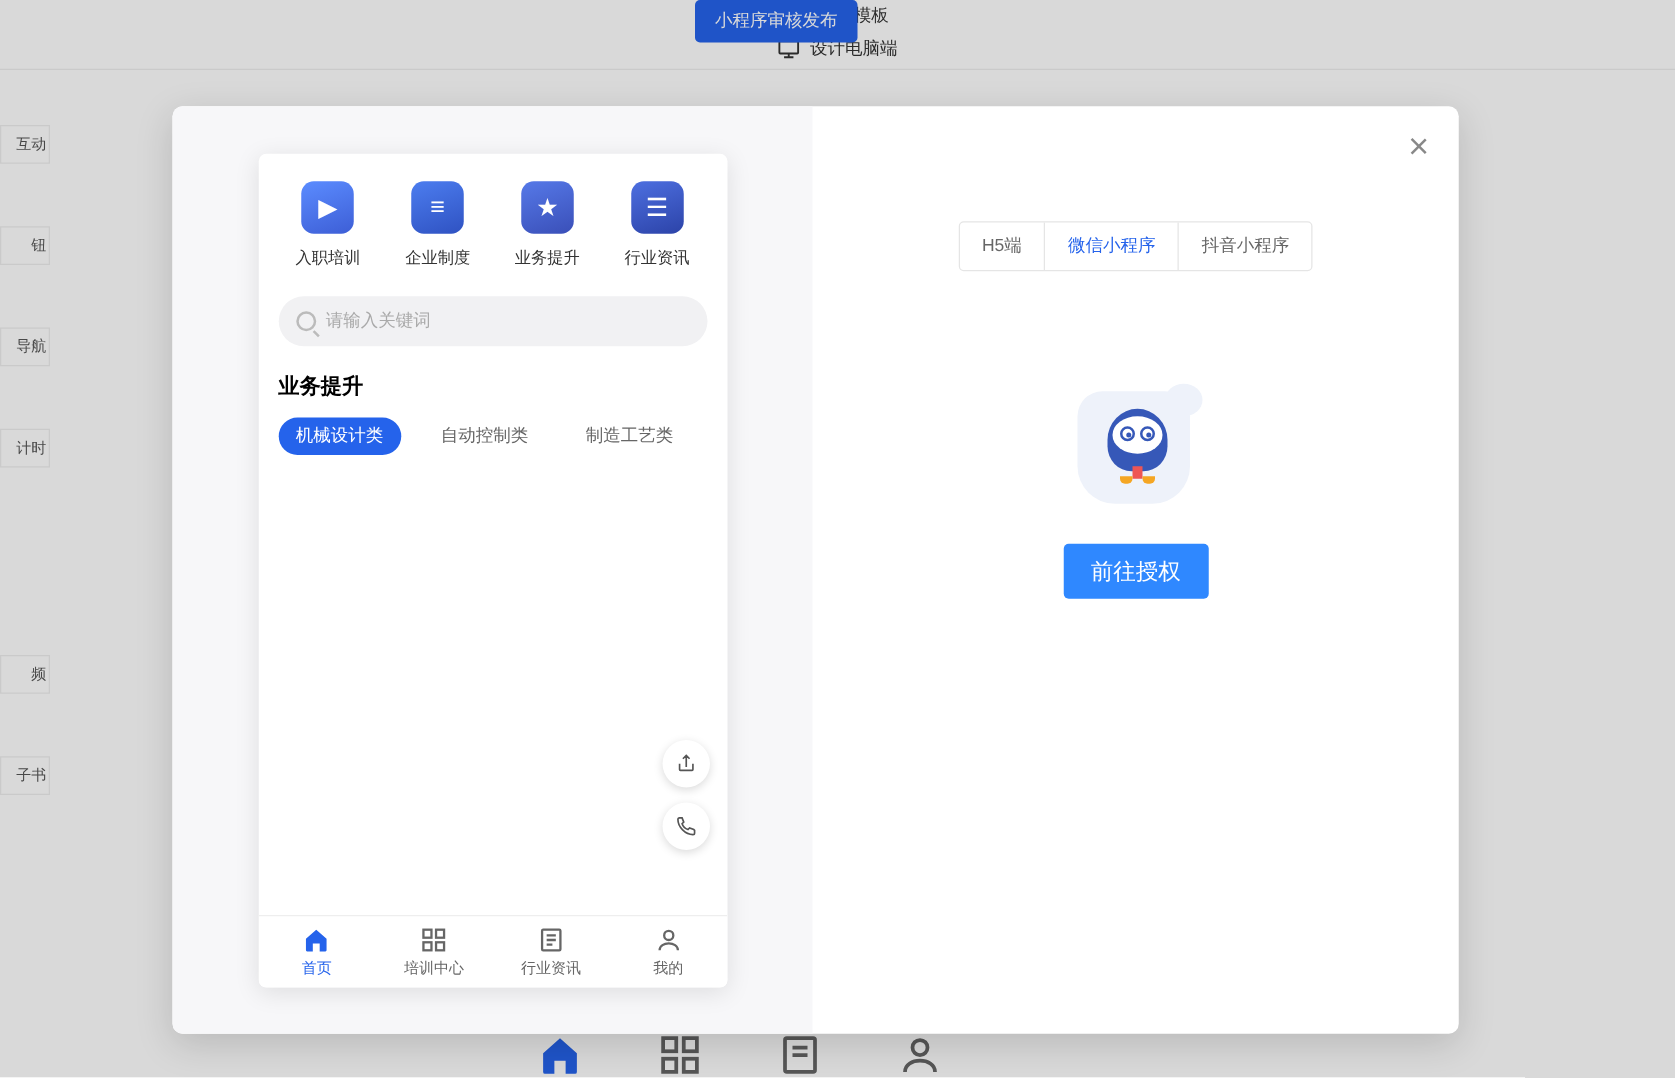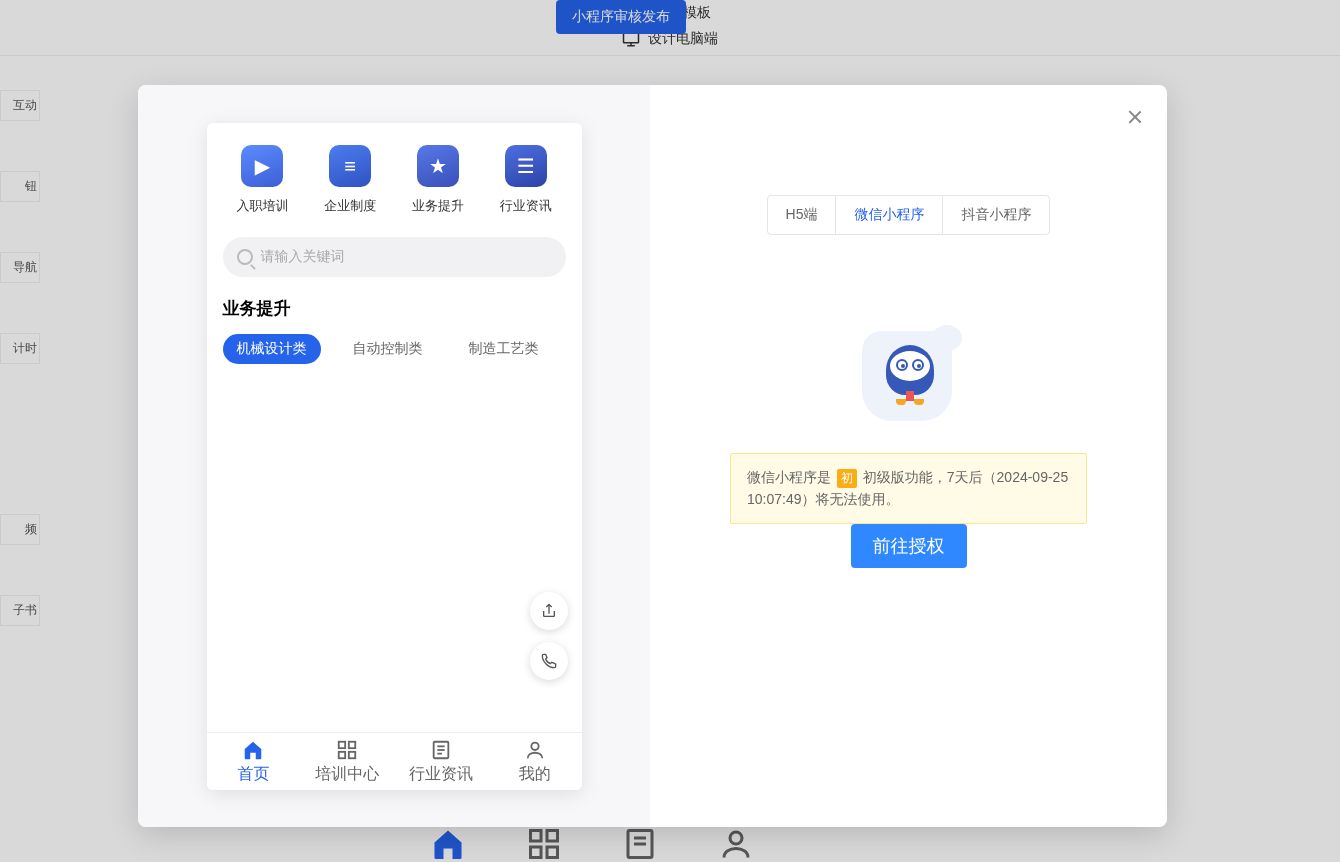--- a/index.html
+++ b/index.html
@@ -265,32 +265,32 @@
   display: flex;
   background: #fff;
 }
 .tab {
   flex: 1;
   display: flex;
   flex-direction: column;
   align-items: center;
   justify-content: center;
   gap: 3px;
-  font-size: 16px;
+  font-size: 12px;
   color: #666;
 }
 .tab.active { color: #2563eb; }
 .tab svg { width:22px;height:22px; }
 
 
 .seg {
   display: flex;
   border: 1px solid #e5e5e5;
   border-radius: 4px;
-  margin: 80px auto 0;
+  margin: 62px auto 0;
   width: fit-content;
 }
 .seg-item {
   padding: 10px 18px;
   font-size: 14px;
   color: #666;
   cursor: pointer;
   border-right: 1px solid #e5e5e5;
 }
 .seg-item:last-child { border-right:none;}
@@ -358,21 +358,21 @@
       <svg viewBox="0 0 24 24" fill="none" stroke="#333" stroke-width="2">
           <rect x="2" y="4" width="20" height="13" rx="1"></rect>
           <line x1="7" y1="21" x2="17" y2="21"></line>
           <line x1="12" y1="17" x2="12" y2="21"></line>
         </svg>
       <span>设计电脑端</span>
     </div>
     <div class="bg-primary-btn">小程序审核发布</div>
   </div>
   <div class="bg-sidebar">
-    <div class="bg-sidestub" style="margin-top:34px">互动</div>
+    <div class="bg-sidestub" style="margin-top:44px">互动</div>
     <div class="bg-sidestub">钮</div>
     <div class="bg-sidestub">导航</div>
     <div class="bg-sidestub" style="margin-bottom:150px">计时</div>
     <div class="bg-sidestub">频</div>
     <div class="bg-sidestub">子书</div>
   </div>
   <div class="bg-bottomnav">
     <svg class="navicn" viewBox="0 0 24 24" fill="#2563eb">
         <path d="M3 11l9-8 9 8v10a1 1 0 01-1 1h-5v-7h-6v7H4a1 1 0 01-1-1V11z"></path>
       </svg>
@@ -503,22 +503,17 @@
             <div class="owl-eye r"></div>
         </div>
         <div class="owl-tie"></div>
       </div>
       <div class="owl-feet">
           <span></span>
           <span></span>
         </div>
     </div>
 
-    <div class="notice">
-      <span>微信小程序是</span>
-      <span class="badge">初</span>
-      <span> 初级版功能，7天后（2024-09-25 10:07:49）将无法使用。</span>
-    </div>
 
 
     <button class="auth-btn">前往授权</button>
   </div>
 </div>
 
 </body></html>

